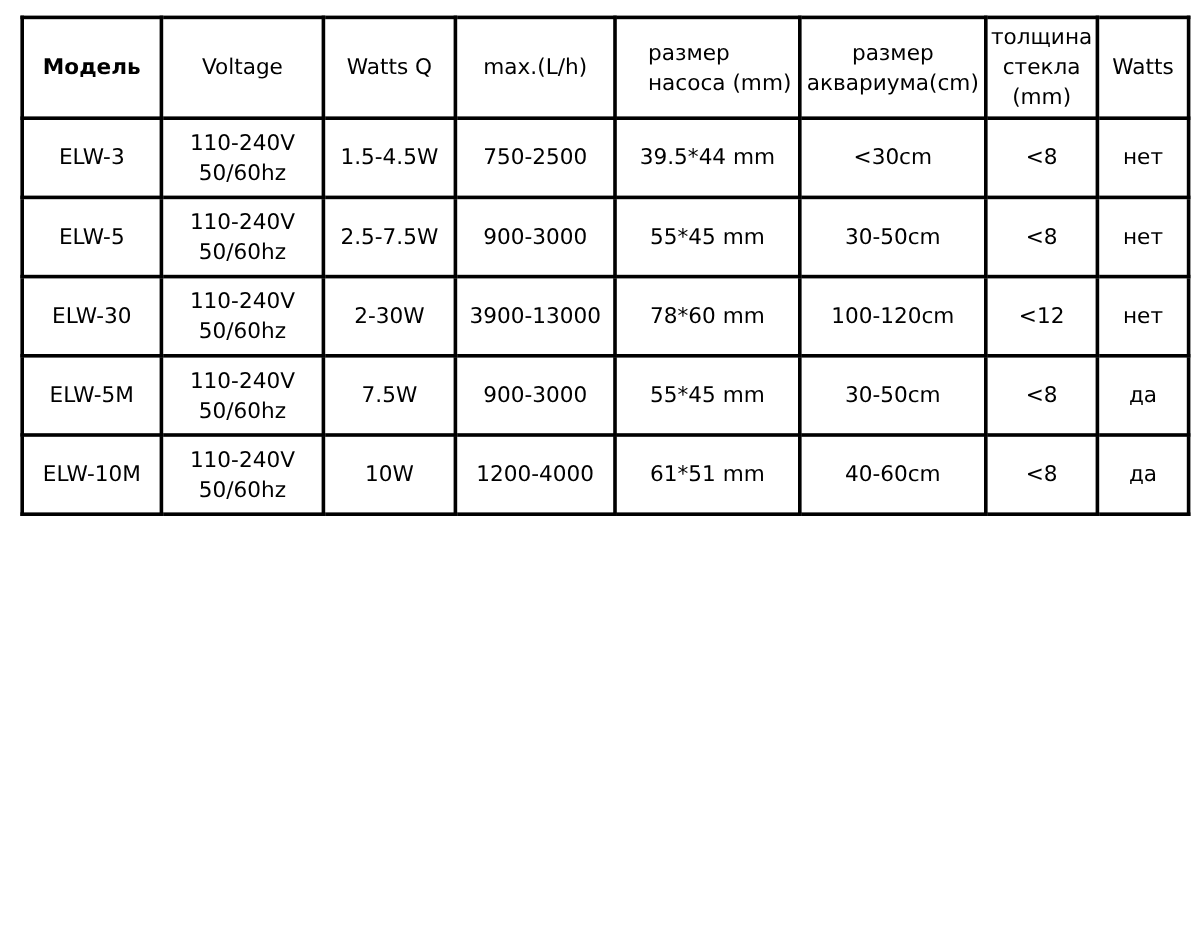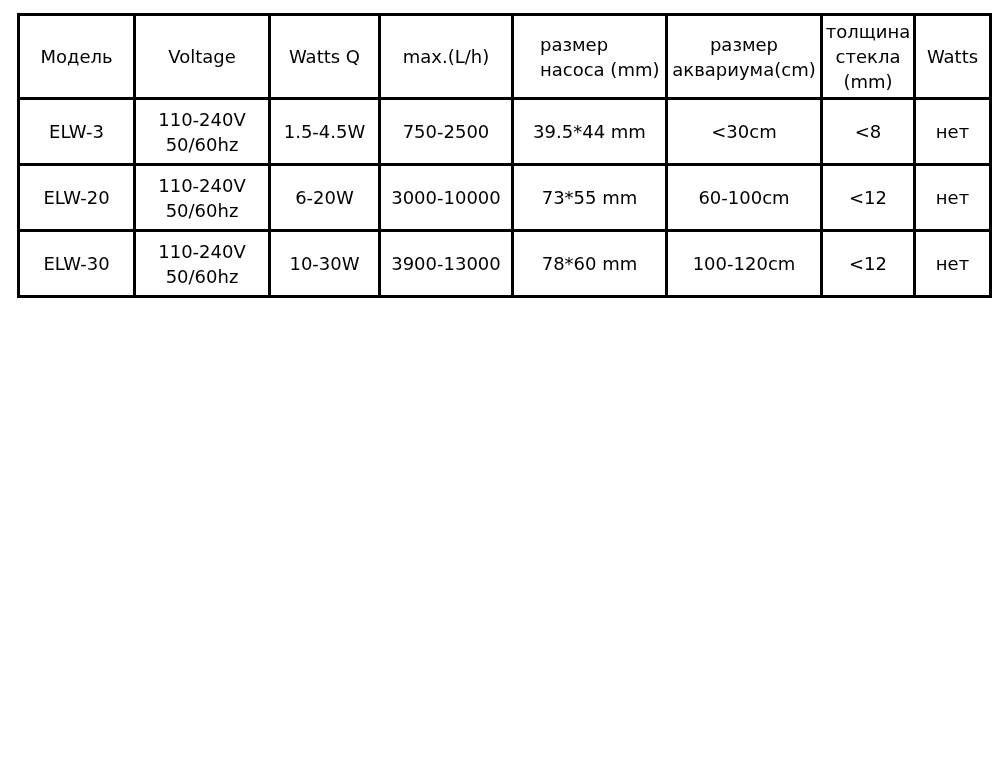--- a/index.html
+++ b/index.html
@@ -29,21 +29,21 @@
     vertical-align: middle;
     font-size: 18px;
     line-height: 25px;
     font-weight: normal;
     padding: 0;
     white-space: pre-line;
     overflow: hidden;
   }
   table.spec thead tr { height: 84px; }
   table.spec tbody tr { height: 66px; margin-top: 11px; }
-  table.spec th.bold { font-weight: normal; }
+  table.spec th.bold { font-weight: bold; }
   table.spec th.left { text-align: left; padding-left: 26px; }
   col.c0 { width: 116px; }
   col.c1 { width: 135px; }
   col.c2 { width: 110px; }
   col.c3 { width: 133px; }
   col.c4 { width: 154px; }
   col.c5 { width: 155px; }
   col.c6 { width: 93px;  }
   col.c7 { width: 76px;  }
 </style>
@@ -84,36 +84,58 @@
           <td>110-240V
 50/60hz</td>
           <td>1.5-4.5W</td>
           <td>750-2500</td>
           <td>39.5*44 mm</td>
           <td>&lt;30cm</td>
           <td>&lt;8</td>
           <td>нет</td>
         </tr>
         <tr>
-          <td>ELW-20</td>
+          <td>ELW-5</td>
           <td>110-240V
 50/60hz</td>
-          <td>6-20W</td>
-          <td>3000-10000</td>
-          <td>73*55 mm</td>
-          <td>60-100cm</td>
-          <td>&lt;12</td>
+          <td>2.5-7.5W</td>
+          <td>900-3000</td>
+          <td>55*45 mm</td>
+          <td>30-50cm</td>
+          <td>&lt;8</td>
           <td>нет</td>
         </tr>
         <tr>
           <td>ELW-30</td>
           <td>110-240V
 50/60hz</td>
-          <td>10-30W</td>
+          <td>2-30W</td>
           <td>3900-13000</td>
           <td>78*60 mm</td>
           <td>100-120cm</td>
           <td>&lt;12</td>
           <td>нет</td>
         </tr>
+        <tr>
+          <td>ELW-5M</td>
+          <td>110-240V
+50/60hz</td>
+          <td>7.5W</td>
+          <td>900-3000</td>
+          <td>55*45 mm</td>
+          <td>30-50cm</td>
+          <td>&lt;8</td>
+          <td>да</td>
+        </tr>
+        <tr>
+          <td>ELW-10M</td>
+          <td>110-240V
+50/60hz</td>
+          <td>10W</td>
+          <td>1200-4000</td>
+          <td>61*51 mm</td>
+          <td>40-60cm</td>
+          <td>&lt;8</td>
+          <td>да</td>
+        </tr>
       </tbody>
   </table>
 </div>
 
 </body></html>

